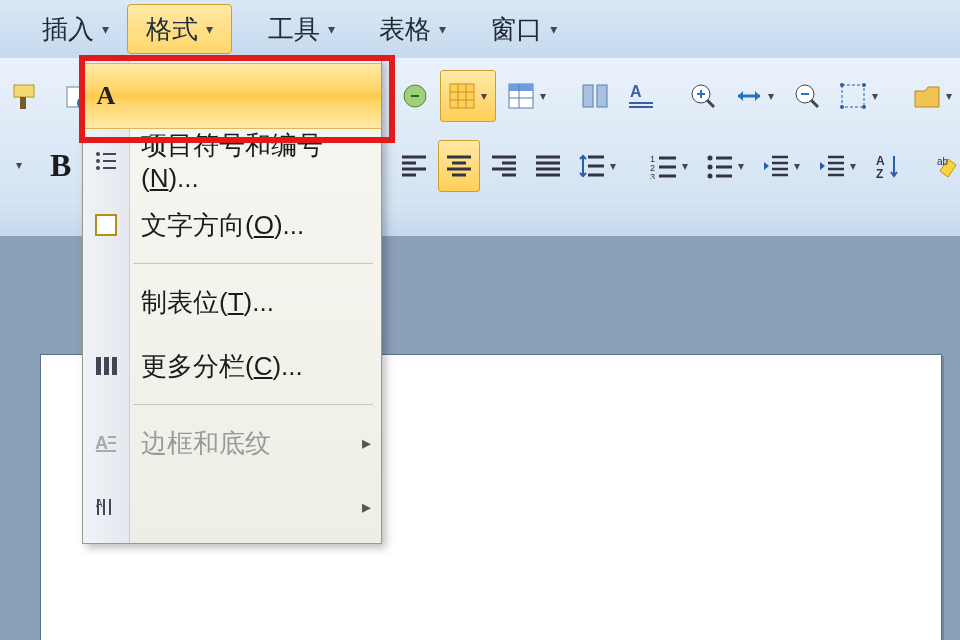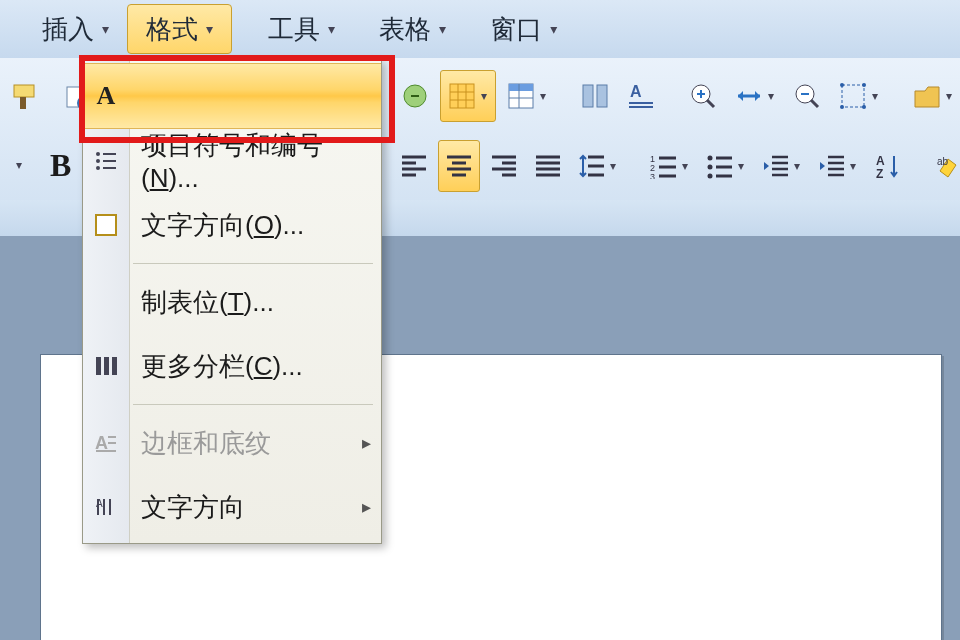--- a/index.html
+++ b/index.html
@@ -512,21 +512,20 @@
         <span class="submenu-arrow">▸</span>
       </div>
 
       <div class="mi">
         <span class="micon">
           <svg width="24" height="24">
               <path d="M4 4v16M10 4v16M16 4v16" stroke="#445" stroke-width="2"></path>
               <text x="2" y="12" font-size="10" fill="#445">A</text>
             </svg>
         </span>
-        <span>文字方向</span>
         <span class="submenu-arrow">▸</span>
       </div>
     </div>
   </div>
 
   <div class="callout"></div>
 
 </div>
 
 </body></html>

